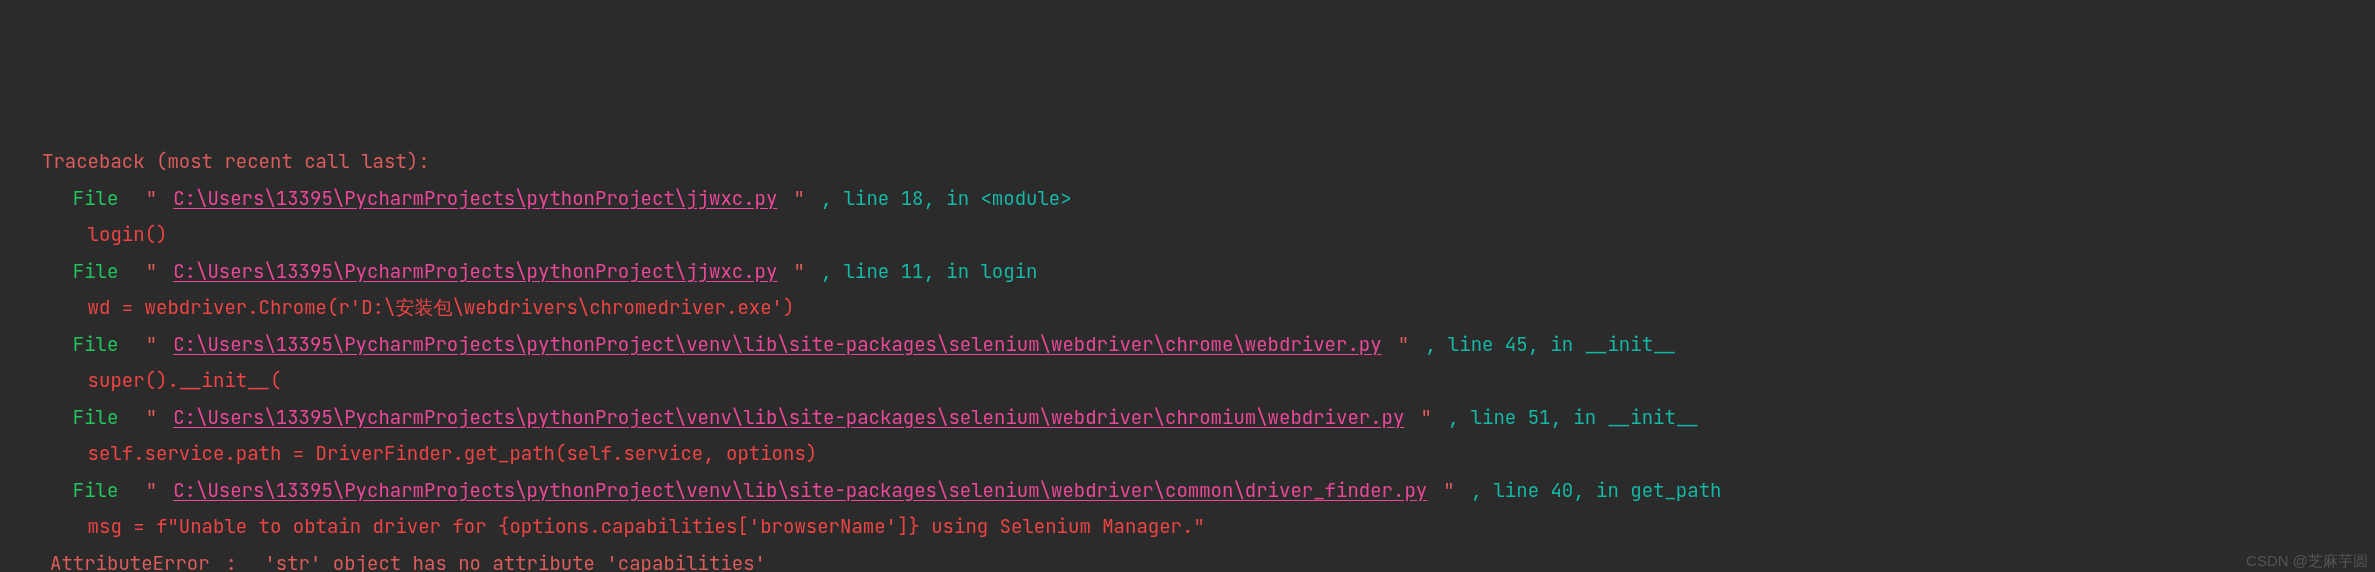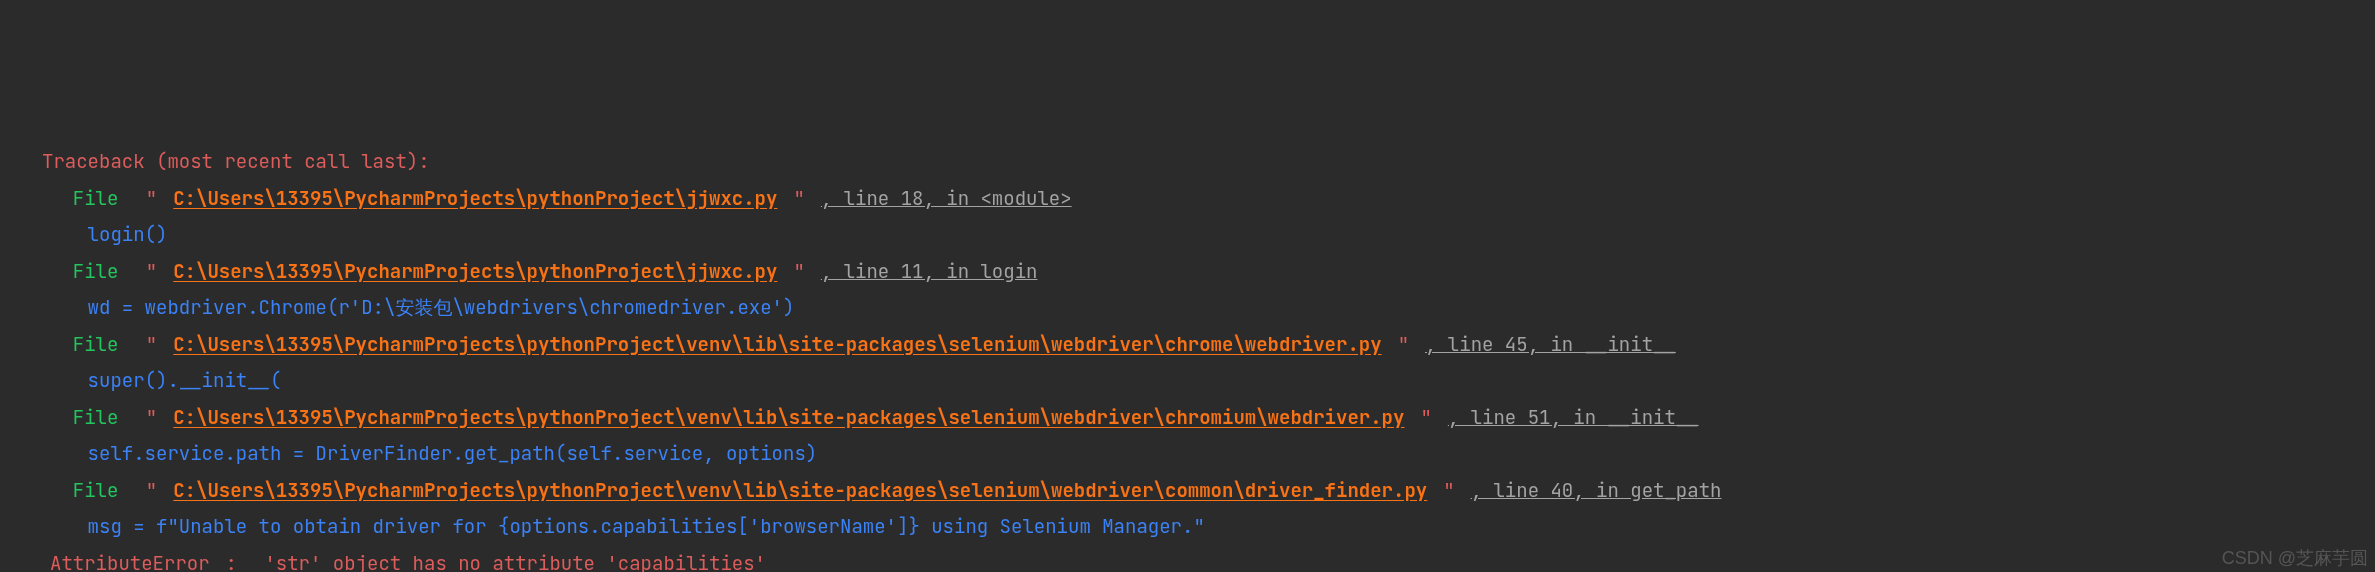--- a/index.html
+++ b/index.html
@@ -20,51 +20,49 @@
       width: 2375px;
       height: 572px;
     }
     .traceback-header {
       color: #dd5c5c;
     }
     .file-keyword {
       color: #22c55e;
     }
     .file-path {
-      color: #f97316;
+      color: #ec4899;
       text-decoration: underline;
       text-underline-offset: 3px;
-      font-weight: bold;
     }
     .file-path-quote {
       color: #dd5c5c;
     }
     .line-info {
-      color: #a3a3a3;
-      text-decoration: underline;
+      color: #14b8a6;
     }
     .code-line {
-      color: #3b82f6;
+      color: #ef4444;
     }
     .error-type {
       color: #dd5c5c;
       text-align: right;
     }
     .error-msg {
       color: #dd5c5c;
     }
     .traceback-line {
       display: block;
     }
     .watermark {
       position: absolute;
       bottom: 8px;
       right: 15px;
       color: #555;
-      font-size: 18px;
+      font-size: 15px;
       font-family: sans-serif;
     }
   </style>
 </head>
 <body>
 
 
 
 <div><span class="traceback-header traceback-line">Traceback (most recent call last):</span><span class="traceback-line"><span class="file-keyword">  File </span><span class="file-path-quote">"</span><span class="file-path">C:\Users\13395\PycharmProjects\pythonProject\jjwxc.py</span><span class="file-path-quote">"</span><span class="line-info">, line 18, in &lt;module&gt;</span></span><span class="code-line traceback-line">    login()</span><span class="traceback-line"><span class="file-keyword">  File </span><span class="file-path-quote">"</span><span class="file-path">C:\Users\13395\PycharmProjects\pythonProject\jjwxc.py</span><span class="file-path-quote">"</span><span class="line-info">, line 11, in login</span></span><span class="code-line traceback-line">    wd = webdriver.Chrome(r'D:\安装包\webdrivers\chromedriver.exe')</span><span class="traceback-line"><span class="file-keyword">  File </span><span class="file-path-quote">"</span><span class="file-path">C:\Users\13395\PycharmProjects\pythonProject\venv\lib\site-packages\selenium\webdriver\chrome\webdriver.py</span><span class="file-path-quote">"</span><span class="line-info">, line 45, in __init__</span></span><span class="code-line traceback-line">    super().__init__(</span><span class="traceback-line"><span class="file-keyword">  File </span><span class="file-path-quote">"</span><span class="file-path">C:\Users\13395\PycharmProjects\pythonProject\venv\lib\site-packages\selenium\webdriver\chromium\webdriver.py</span><span class="file-path-quote">"</span><span class="line-info">, line 51, in __init__</span></span><span class="code-line traceback-line">    self.service.path = DriverFinder.get_path(self.service, options)</span><span class="traceback-line"><span class="file-keyword">  File </span><span class="file-path-quote">"</span><span class="file-path">C:\Users\13395\PycharmProjects\pythonProject\venv\lib\site-packages\selenium\webdriver\common\driver_finder.py</span><span class="file-path-quote">"</span><span class="line-info">, line 40, in get_path</span></span><span class="code-line traceback-line">    msg = f"Unable to obtain driver for {options.capabilities['browserName']} using Selenium Manager."</span><span class="traceback-line"><span class="error-type">AttributeError</span><span class="error-msg">: </span><span class="error-msg">'str' object has no attribute 'capabilities'</span></span></div>
 

